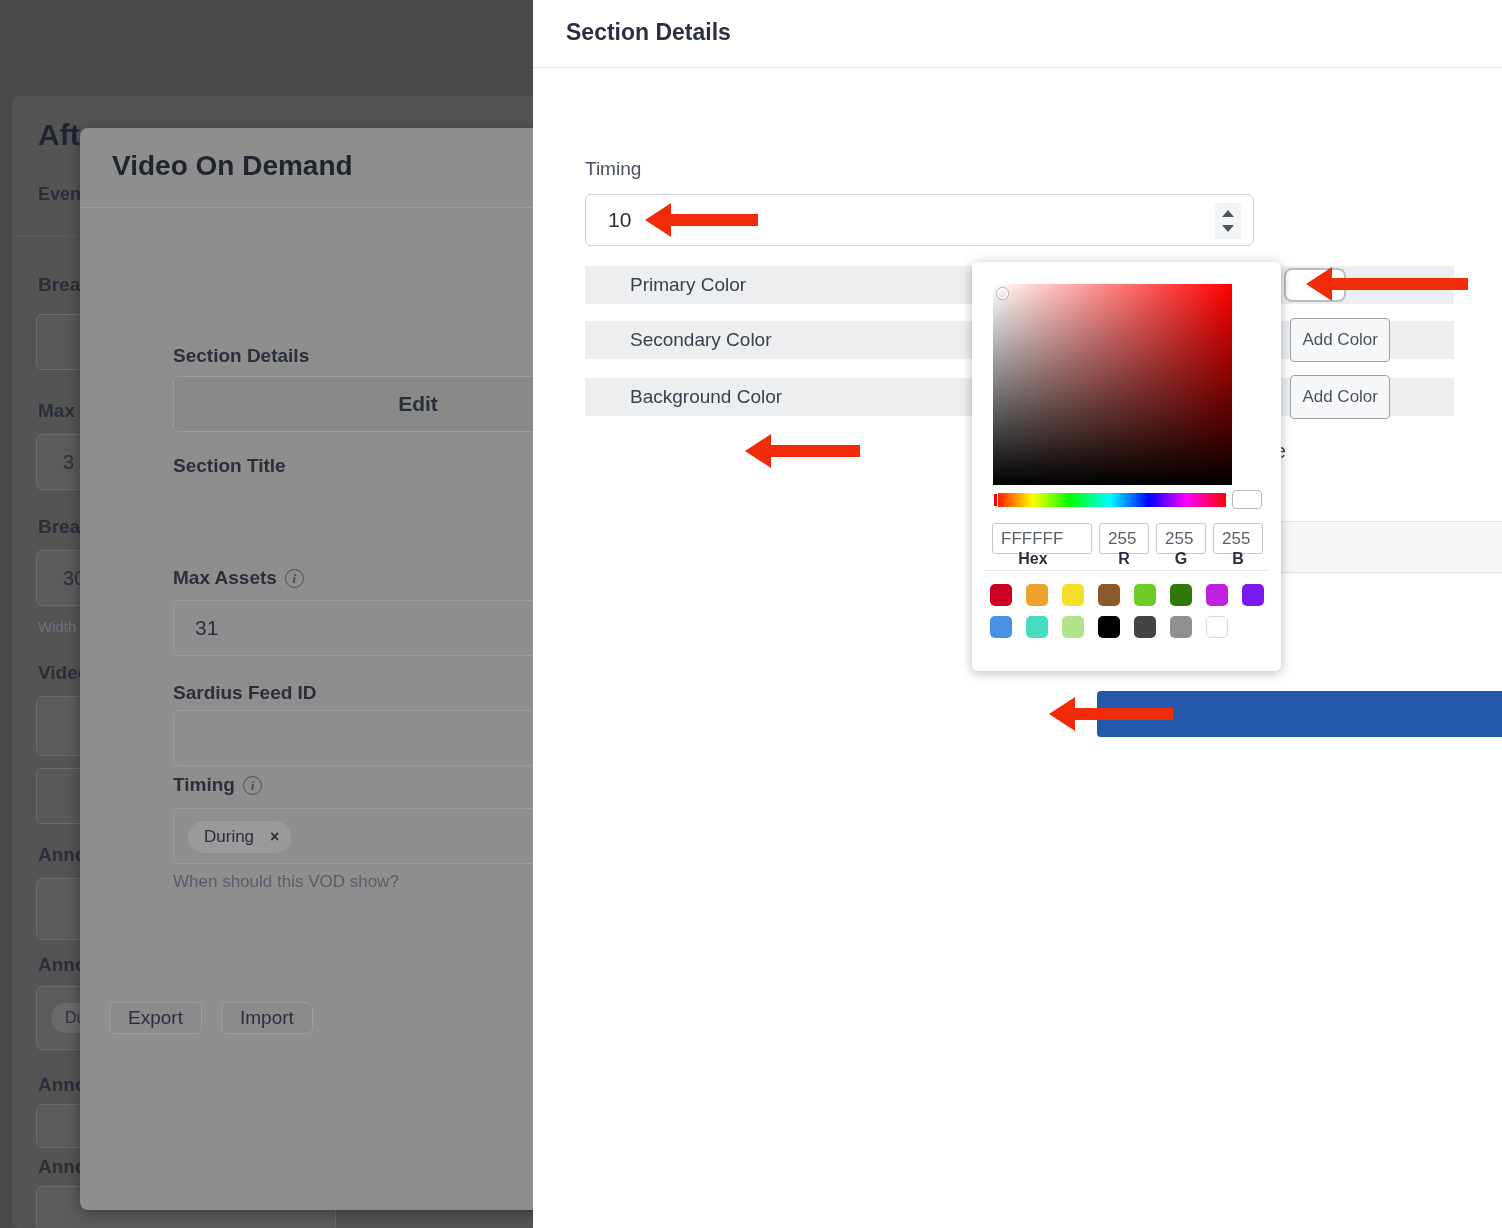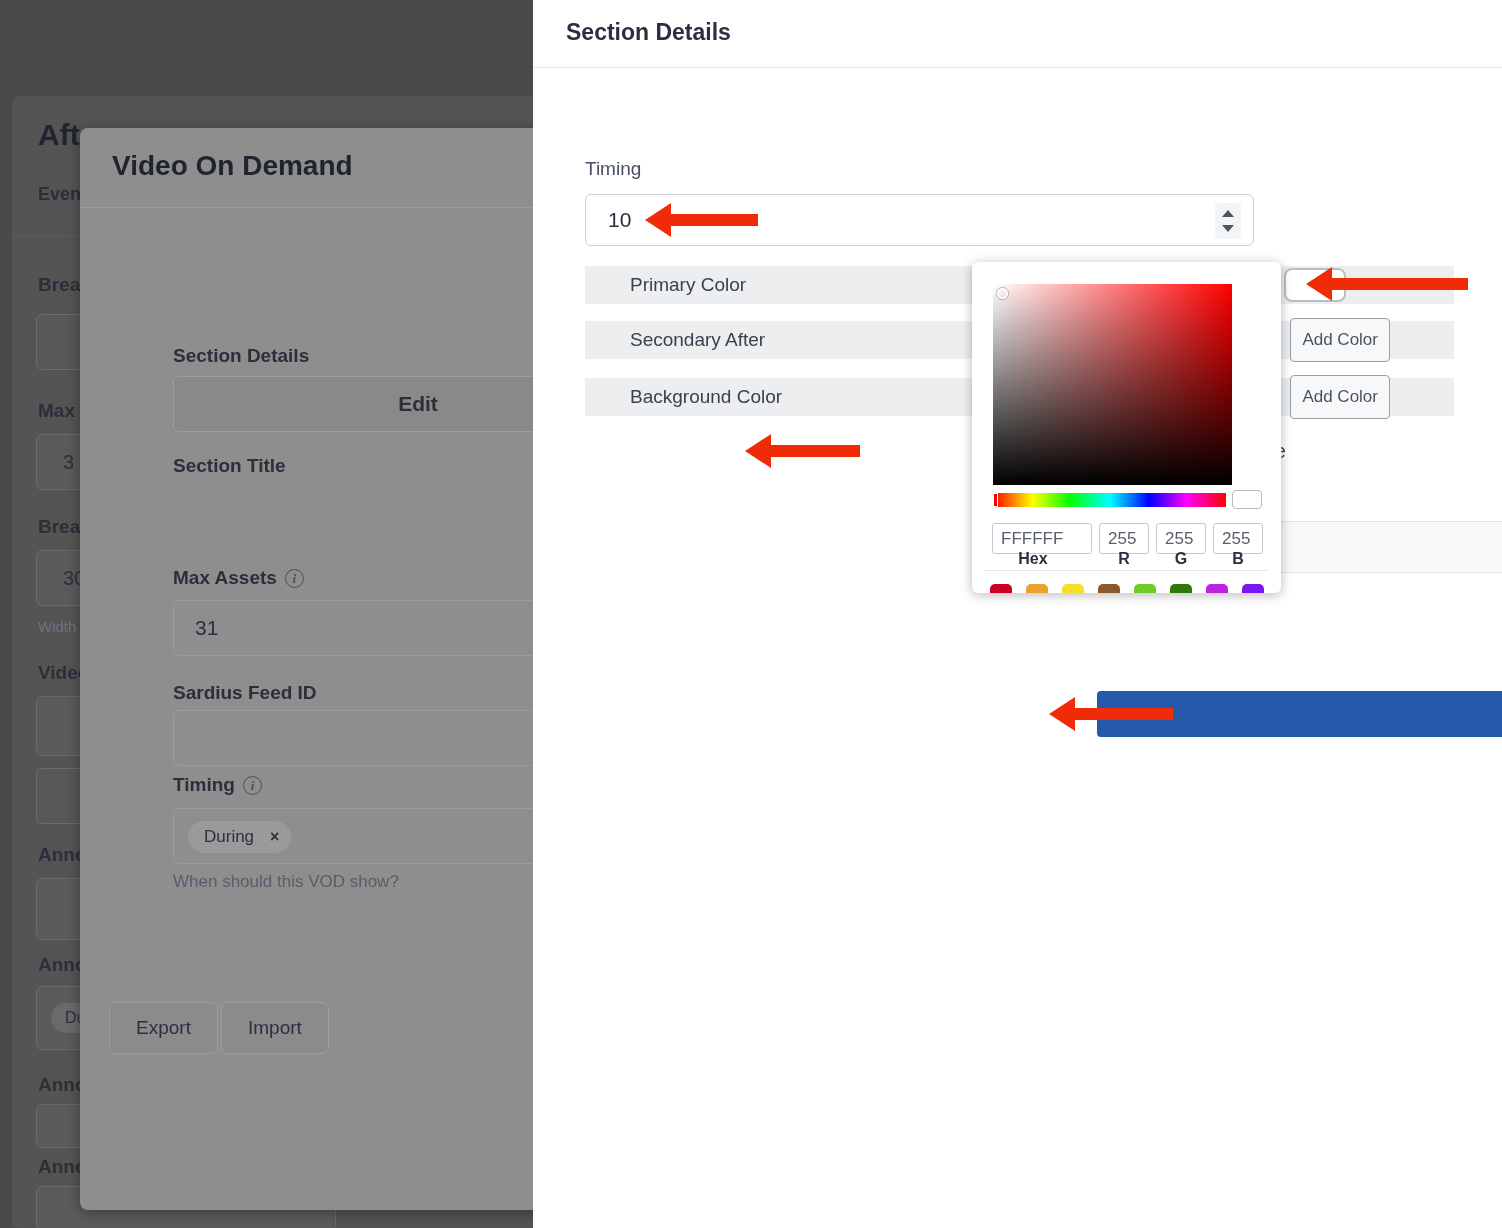--- a/index.html
+++ b/index.html
@@ -107,21 +107,21 @@
     position:absolute; left: 14px; top: 12px; height: 32px; padding: 0 12px 0 16px;
     background: #9a9a9a; border-radius: 16px;
     display:flex; align-items:center; gap:16px; font-size:17px; color:#2b3040;
   }
   .vod-chip .x { font-size: 16px; font-weight:bold; color:#2b3040; }
   .vod-help {
     position:absolute; left: 93px;
     font-size: 17px; color:#585d69; white-space:nowrap;
   }
   .vod-foot-btn {
-    position:absolute; height: 52px; padding: 0 26px;
+    position:absolute; height: 32px; padding: 0 18px;
     background: #8b8b8b; border:1px solid #9e9e9e; border-radius: 6px;
     display:flex; align-items:center; justify-content:center;
     font-size: 19px; color:#2b3040;
   }
 
   
   .panel {
     position:absolute; left: 533px; top: 0; width: 969px; height: 1228px;
     background: #ffffff;
   }
@@ -182,21 +182,21 @@
   }
   .done-btn {
     position:absolute; left: 564px; top: 691px; width: 906px; height: 46px;
     background:#2458a8; border-radius: 4px;
     display:flex; align-items:center; justify-content:center;
     color:#fff; font-size: 19px;
   }
 
   
   .picker {
-    position:absolute; left: 972px; top: 262px; width: 309px; height: 331px;
+    position:absolute; left: 972px; top: 262px; width: 309px; height: 409px;
     background:#fff; border-radius: 6px;
     box-shadow: 0 2px 12px rgba(0,0,0,.28);
     overflow:hidden;
   }
   .sv {
     position:absolute; left: 21px; top: 22px; width: 239px; height: 201px;
     background:
       linear-gradient(to top, #000 0%, rgba(0,0,0,0) 100%),
       linear-gradient(to right, #fff 0%, #ff0000 100%);
   }
@@ -349,21 +349,21 @@
       </span>
     </div>
 
     <div class="color-row" style="top:266px">
       <span class="name">Primary Color</span>
       <span class="swatch-btn" style="background: rgb(255, 255, 255);"></span>
       <span class="swatch-x">×</span>
     </div>
 
     <div class="color-row" style="top:321px">
-      <span class="name">Secondary After</span>
+      <span class="name">Secondary Color</span>
       <span class="add-color-btn">Add Color</span>
     </div>
 
     <div class="color-row" style="top:378px">
       <span class="name">Background Color</span>
       <span class="add-color-btn">Add Color</span>
     </div>
 
     <div class="fld-label" style="left:585px; top:440px; font-size:20px; color:#3b414e;">Background Image</div>
 

